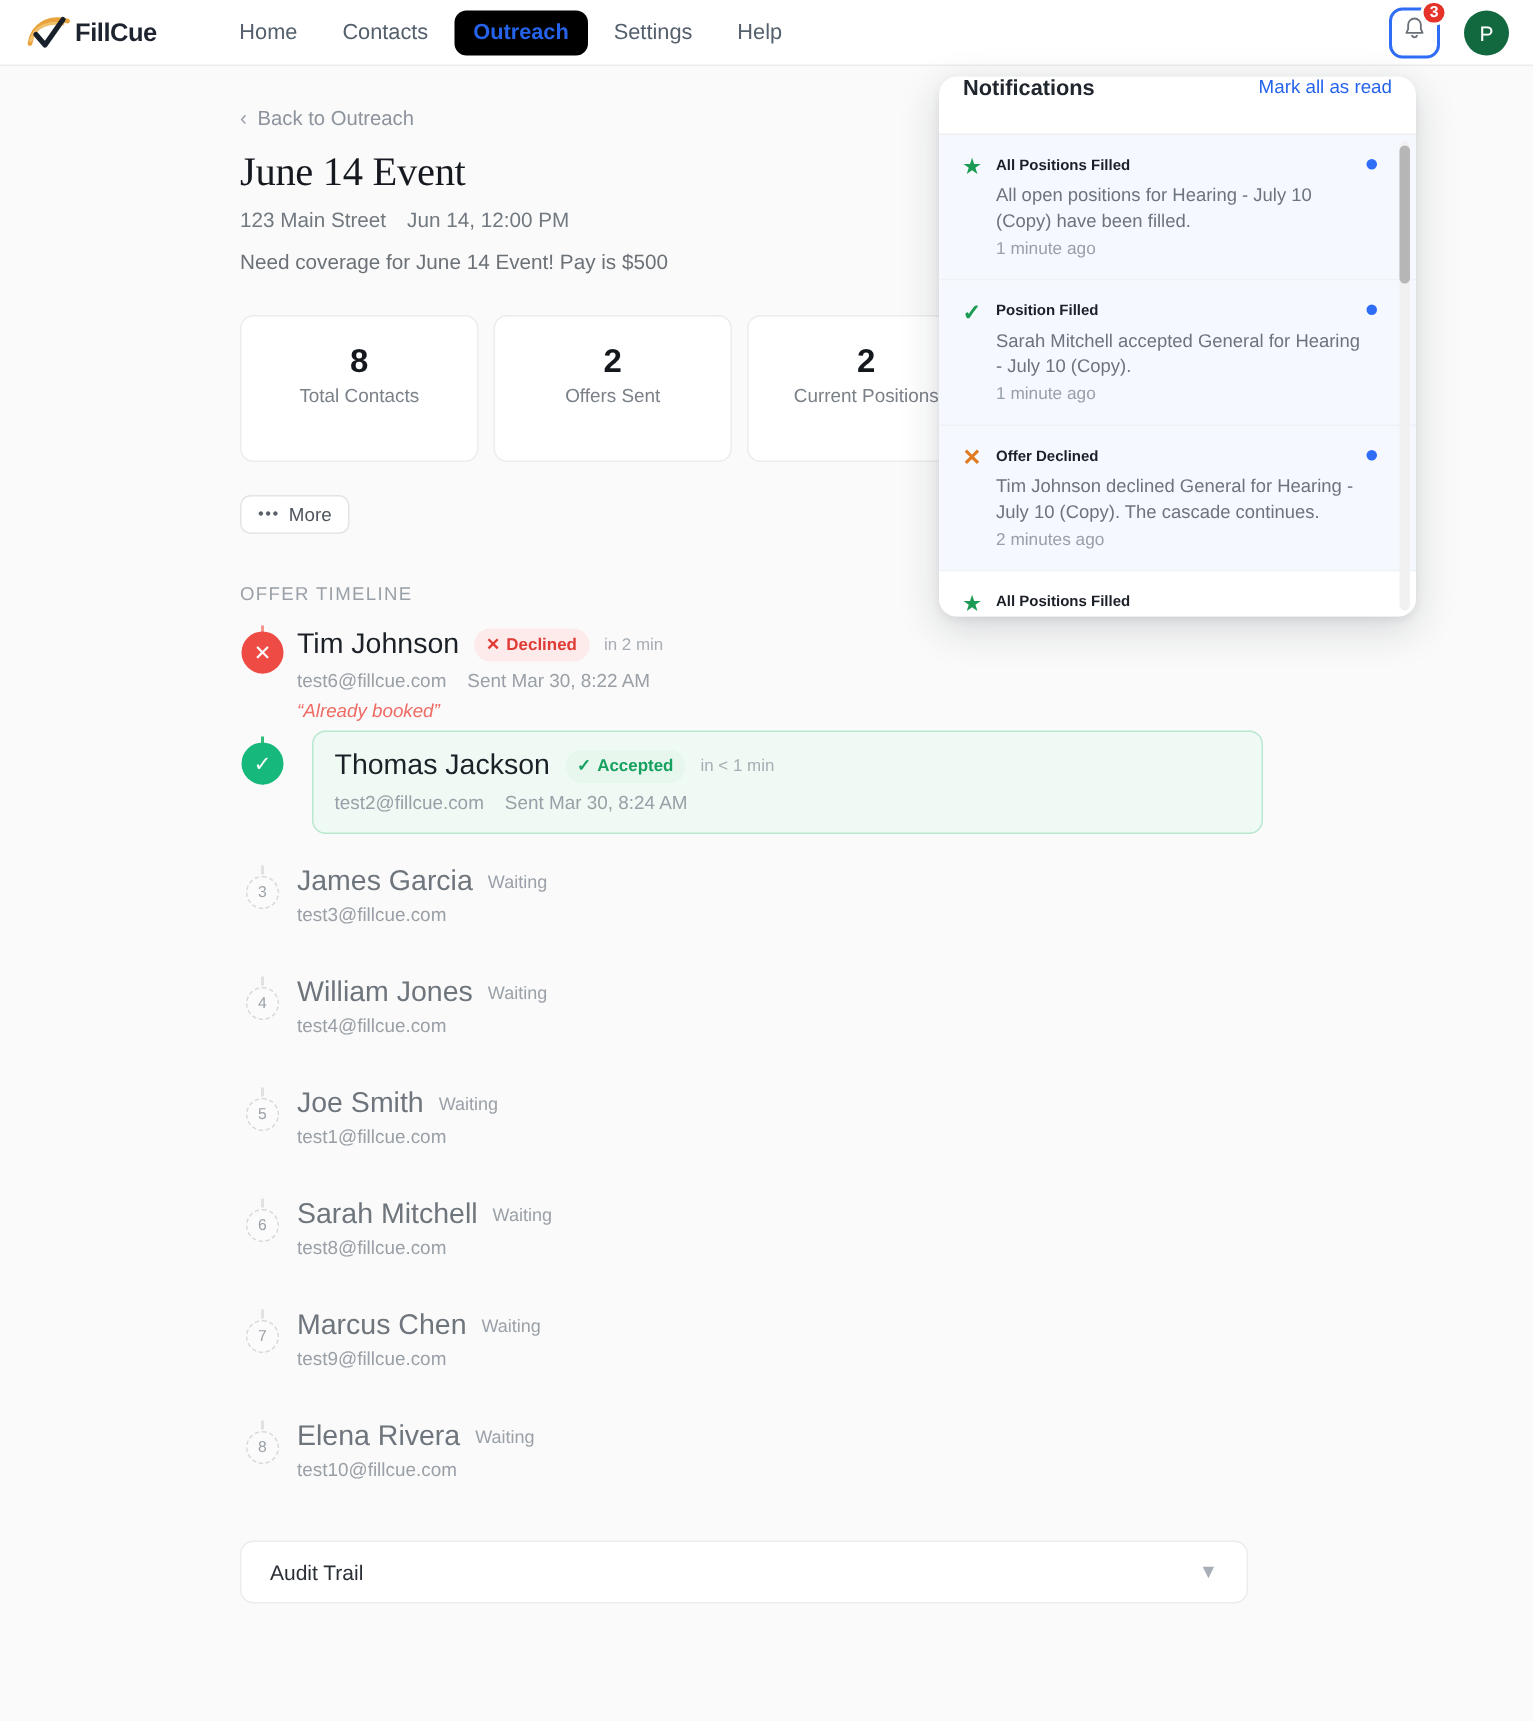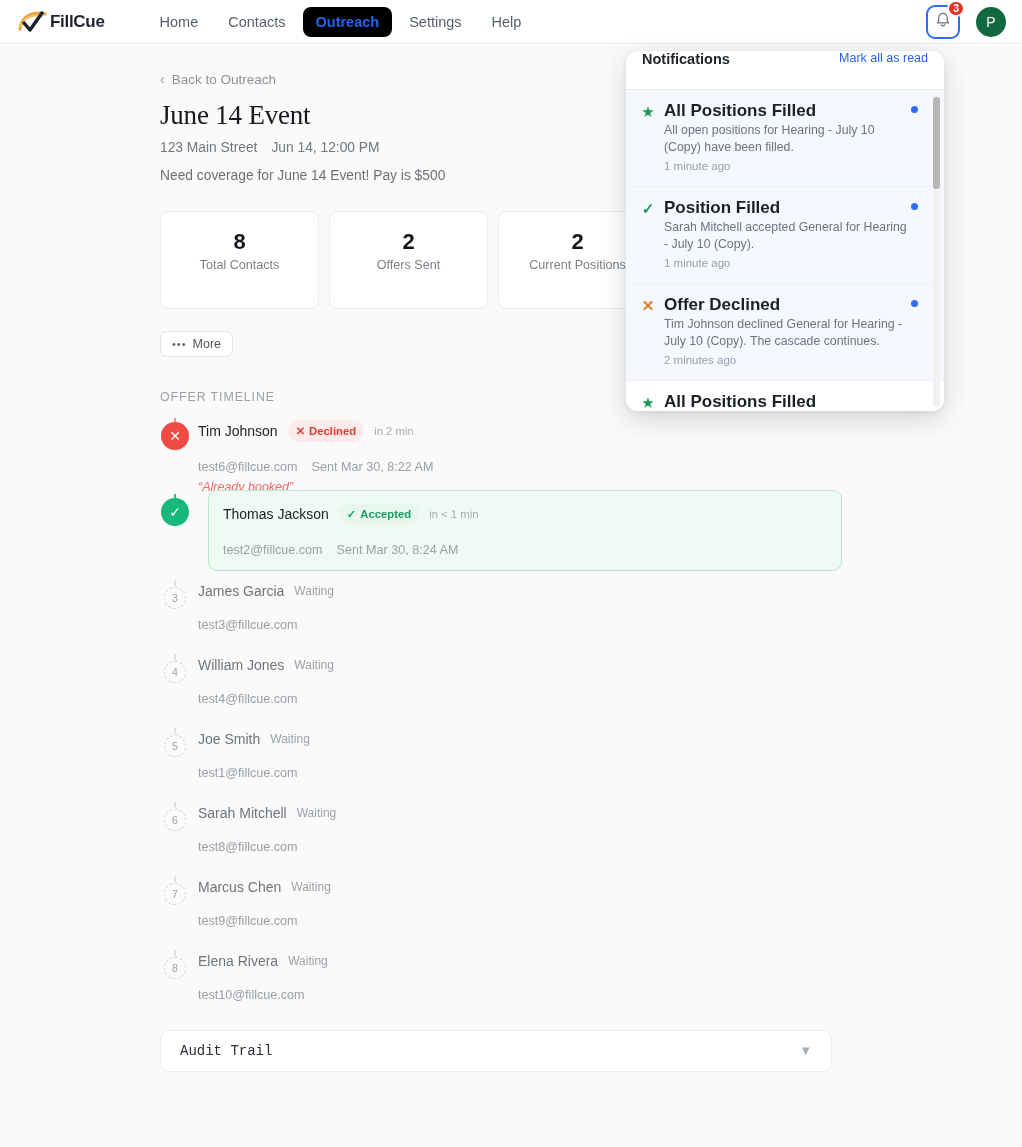--- a/index.html
+++ b/index.html
@@ -149,21 +149,21 @@
     flex: 0 0 16px;
     font-size: 14px;
     line-height: 18px;
     text-align: center;
     padding-top: 1px;
   }
   .ico-star { color: #1c9b55; font-size: 15px; }
   .ico-check { color: #1c9b55; font-size: 15px; font-weight: 700; }
   .ico-x { color: #e07b22; font-size: 15px; font-weight: 700; }
   .notif-body { flex: 1 1 auto; min-width: 0; padding-right: 18px; }
-  .notif-h { font-size: 17px; font-weight: 700; color: #1b2028; line-height: 17px; }
+  .notif-h { font-size: 10px; font-weight: 700; color: #1b2028; line-height: 17px; }
   .notif-p {
     font-size: 12.3px;
     color: #6d747d;
     line-height: 16.5px;
     margin-top: 3px;
   }
   .notif-t {
     font-size: 11.5px;
     color: #9aa0a8;
     margin-top: 5px;
@@ -350,21 +350,21 @@
     width: 634px;
   }
 
   .tl-namerow {
     display: flex;
     align-items: center;
     gap: 10px;
     line-height: 18px;
   }
   .tl-name {
-    font-size: 14px;
+    font-size: 19px;
     color: #1c2027;
     font-weight: 400;
   }
   .tl-name.muted { color: #6e757c; }
   .chip {
     display: inline-flex;
     align-items: center;
     gap: 4px;
     font-size: 11.3px;
     font-weight: 700;
@@ -374,21 +374,21 @@
   }
   .chip.declined { background: #fdeaea; color: #e03b35; }
   .chip.accepted { background: #e7f7ee; color: #17a05f; }
   .chip-wait {
     font-size: 12px;
     color: #9ba1a8;
   }
   .tl-eta { font-size: 11.3px; color: #a7adb4; }
 
   .tl-sub {
-    margin-top: 18px;
+    margin-top: 6px;
     font-size: 12.6px;
     color: #9aa0a7;
     display: flex;
     gap: 14px;
   }
   .tl-quote {
     margin-top: 6px;
     font-size: 12.5px;
     font-style: italic;
     color: #ef6b64;
@@ -401,21 +401,21 @@
     height: 42px;
     background: #ffffff;
     border: 1px solid #ececec;
     border-radius: 9px;
     display: flex;
     align-items: center;
     justify-content: space-between;
     padding: 0 19px;
     cursor: pointer;
   }
-  .accordion-label { font-size: 14px; color: #2a2f36; font-family: Liberation Mono, monospace; }
+  .accordion-label { font-size: 14px; color: #2a2f36; }
   .chev-d { color: #a9afb6; font-size: 13px; }
 
   .spacer { height: 26px; }
 </style>
 </head>
 <body>
 
 <div class="topnav">
 
   <div class="brand">

